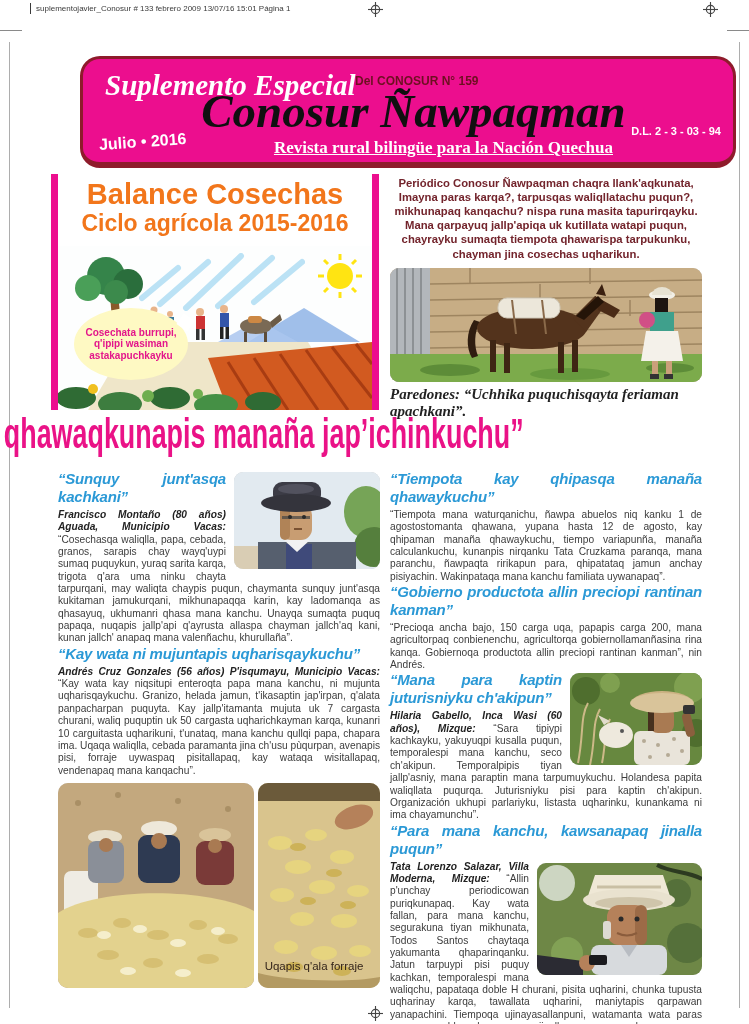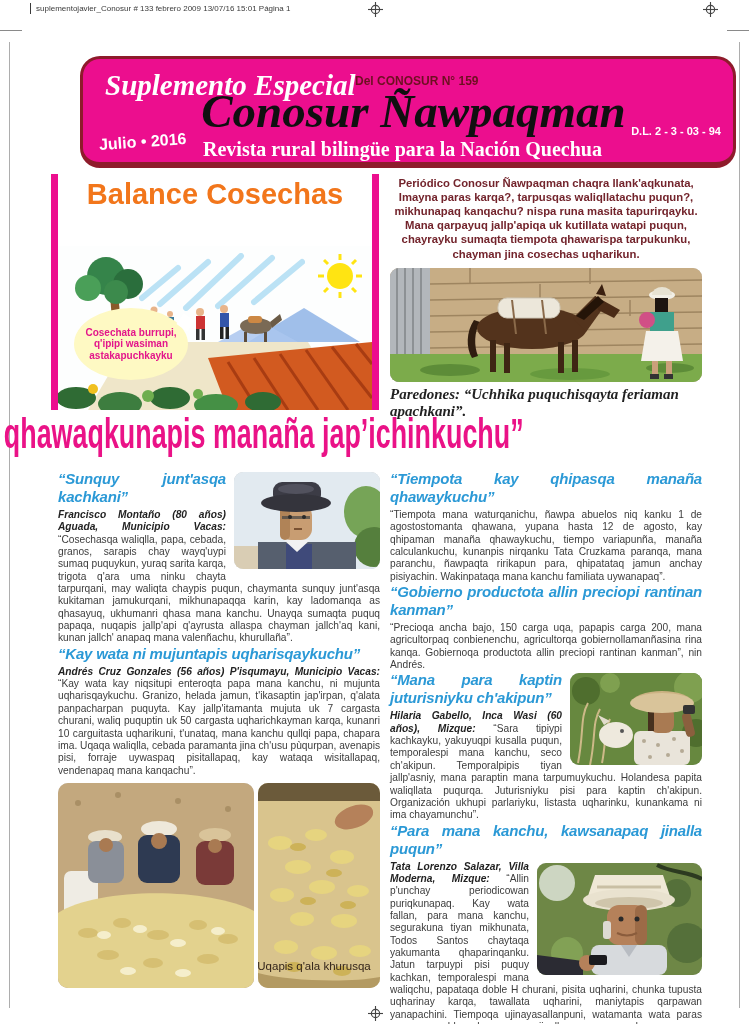--- a/index.html
+++ b/index.html
@@ -18,22 +18,22 @@
   
   .masthead{left:80px;top:56px;width:656px;height:112px;background:#ec0e8e;
             border:3px solid #8e1b2b;border-bottom-width:6px;border-radius:20px;box-sizing:border-box;}
   .m-sup{left:22px;top:10px;font-family:"Liberation Serif",serif;font-style:italic;font-weight:bold;
          font-size:29px;color:#ffffff;}
   .m-ref{left:272px;top:15px;font-weight:bold;font-size:12px;color:#6d1020;}
   .m-title{left:0;right:0;top:29px;text-align:center;font-family:"Liberation Serif",serif;
            font-style:italic;font-weight:bold;font-size:47px;color:#101010;line-height:1;padding-left:11px;}
   .m-dl{right:12px;top:66px;font-weight:bold;font-size:11px;color:#ffffff;}
   .m-date{left:16px;top:74px;font-weight:bold;font-size:16px;color:#ffffff;transform:rotate(-4deg);}
-  .m-tag{left:120px;right:120px;top:79px;text-align:left;font-family:"Liberation Serif",serif;
-         font-weight:bold;font-size:20px;color:#ffffff;}
+  .m-tag{left:120px;right:120px;top:79px;text-align:right;font-family:"Liberation Serif",serif;
+         font-weight:bold;font-size:17px;color:#ffffff;text-decoration:underline;}
 
   
   .feature{left:51px;top:174px;width:328px;height:236px;background:#fff;box-sizing:border-box;
            border-left:7px solid #ec0e8e;border-right:7px solid #ec0e8e;}
   .f-h1{margin:5px 0 0 0;text-align:center;color:#f2761b;font-weight:bold;font-size:29px;line-height:1.05;}
   .f-h2{margin:2px 0 0 0;text-align:center;color:#f2761b;font-weight:bold;font-size:23px;line-height:1.05;}
   .illus{position:absolute;left:0;bottom:0;width:314px;height:164px;}
   .bubble{position:absolute;left:16px;top:134px;width:114px;height:72px;background:#fef9c3;
           border-radius:50%;display:flex;align-items:center;justify-content:center;text-align:center;
           color:#e3168b;font-weight:bold;font-size:10px;line-height:1.12;padding:5px;box-sizing:border-box;}
@@ -113,20 +113,21 @@
     <div class="abs m-sup">Suplemento Especial</div>
     <div class="abs m-ref">Del CONOSUR N° 159</div>
     <div class="abs m-title">Conosur Ñawpaqman</div>
     <div class="abs m-dl">D.L. 2 - 3 - 03 - 94</div>
     <div class="abs m-date">Julio • 2016</div>
     <div class="abs m-tag">Revista rural bilingüe para la Nación Quechua</div>
   </header>
 
   <div class="abs feature">
     <h1 class="f-h1">Balance Cosechas</h1>
+    <h2 class="f-h2">Ciclo agrícola 2015-2016</h2>
     <div class="illus">
       <svg viewBox="0 0 314 164" width="100%" height="100%" preserveAspectRatio="none">
         <rect width="314" height="164" fill="#fdfefe"></rect>
         <g stroke="#a6d9f2" stroke-width="6" opacity="0.75" stroke-linecap="round">
           <line x1="150" y1="16" x2="102" y2="58"></line>
             <line x1="183" y1="10" x2="128" y2="62"></line>
           <line x1="214" y1="12" x2="160" y2="60"></line>
             <line x1="244" y1="16" x2="196" y2="56"></line>
           <line x1="120" y1="22" x2="84" y2="52"></line>
         </g>
@@ -346,21 +347,21 @@
             <ellipse cx="40" cy="64" rx="8" ry="4"></ellipse>
               <ellipse cx="76" cy="90" rx="8" ry="4"></ellipse>
             <ellipse cx="50" cy="118" rx="8" ry="4"></ellipse>
               <ellipse cx="90" cy="122" rx="8" ry="4"></ellipse>
             <ellipse cx="36" cy="184" rx="9" ry="5"></ellipse>
               <ellipse cx="84" cy="188" rx="9" ry="5"></ellipse>
           </g>
           <path d="M0,190 C30,198 90,200 122,194 L122,205 L0,205 Z" fill="#b39a62"></path>
         </svg>
       </div>
-      <div class="c-cap">Uqapis q'ala khurusqa</div>
+      <div class="c-cap">Uqapis q'ala forraje</div>
     </div>
   </div>
 
   <div class="abs col col-right">
     <section>
       <h2 class="h-blue">“Tiempota kay qhipasqa manaña qhawaykuchu”</h2>
       <p class="body">“Tiempota mana waturqanichu, ñawpa abuelos niq kanku 1 de agostostomanta qhawana, yupana hasta 12 de agosto, kay qhipaman manaña qhawaykuchu, tiempo variapunña, manaña calculankuchu, kunanpis nirqanku Tata Cruzkama paranqa, mana paranchu, ñawpaqta ririkapun para, qhipatataq jamun anchay pisiyachin. Wakinpataqa mana kanchu familiata uywanapaq”.</p>
     </section>
 
     <section class="mt">

